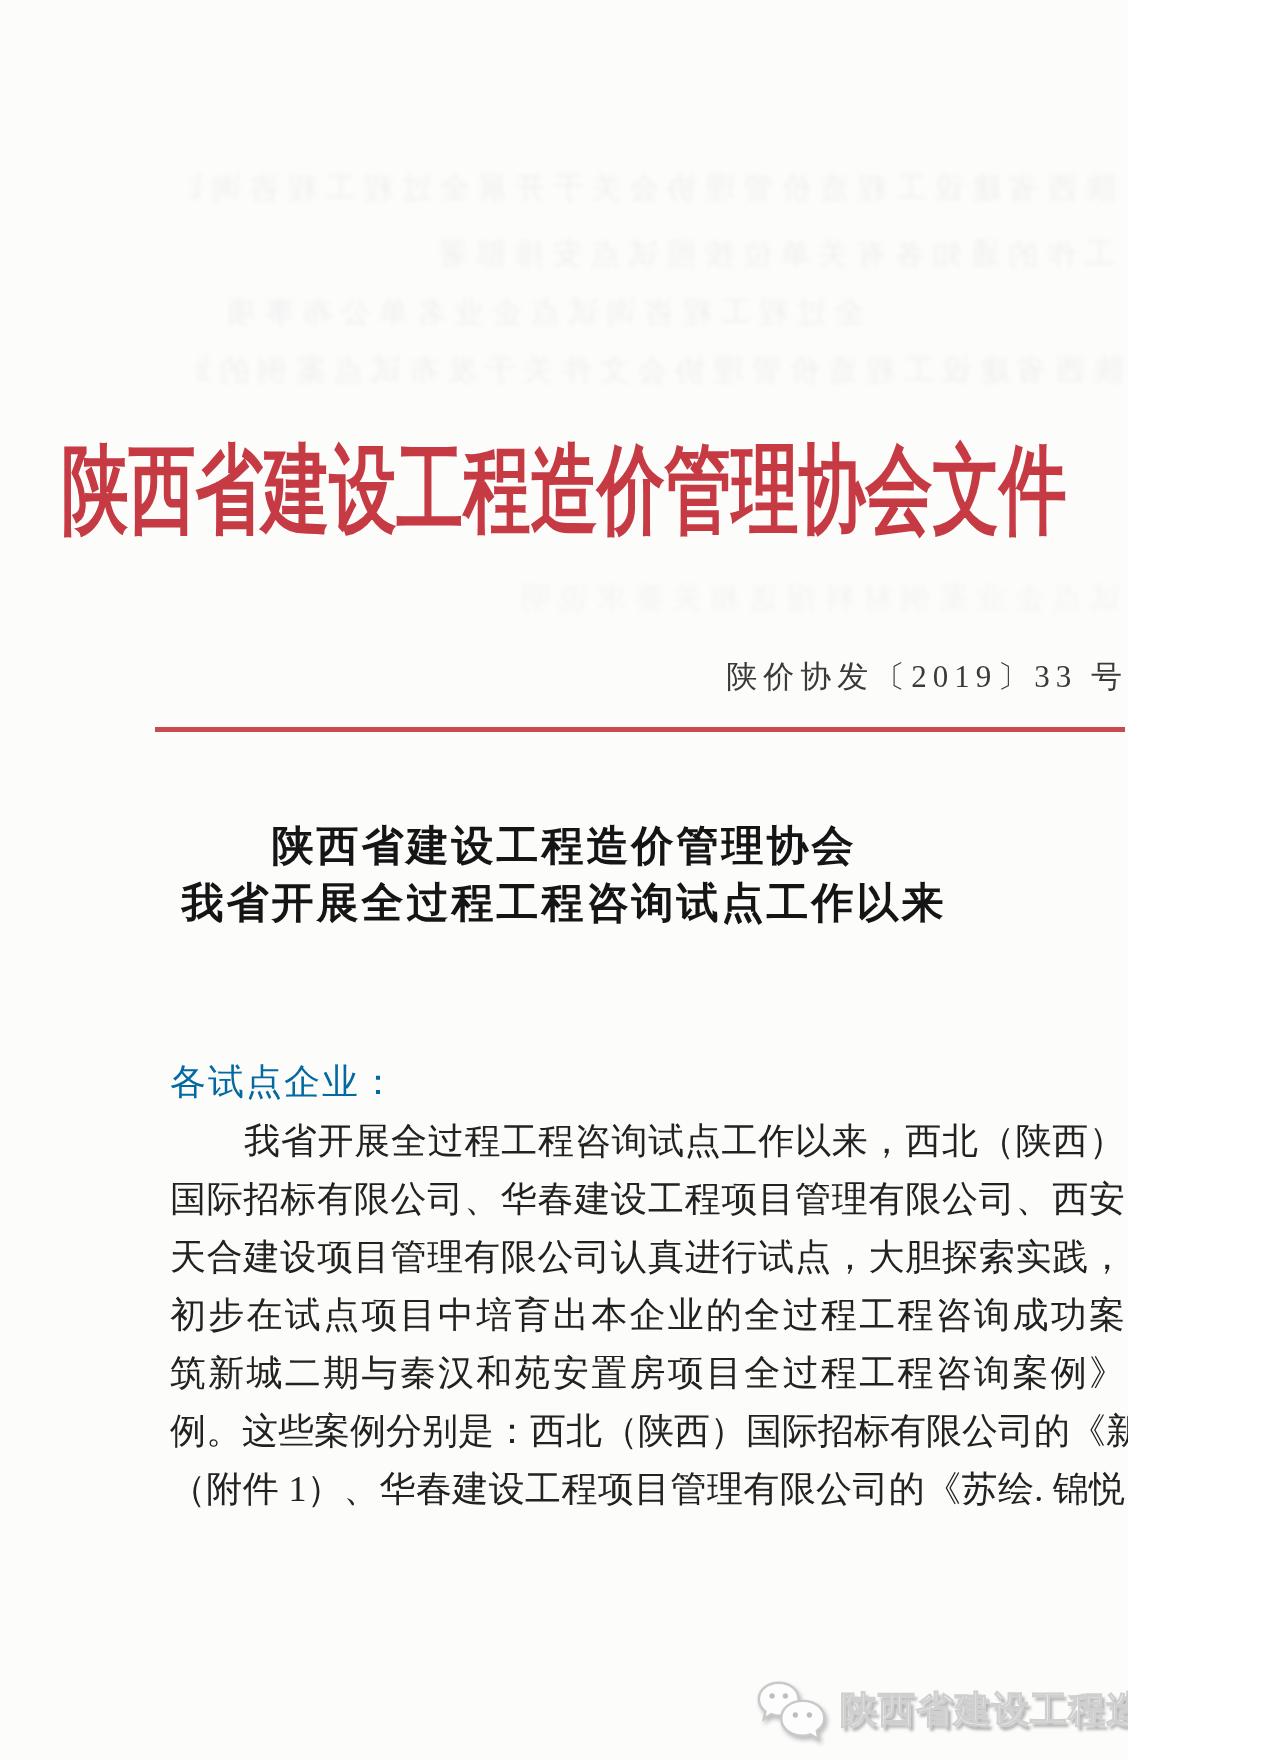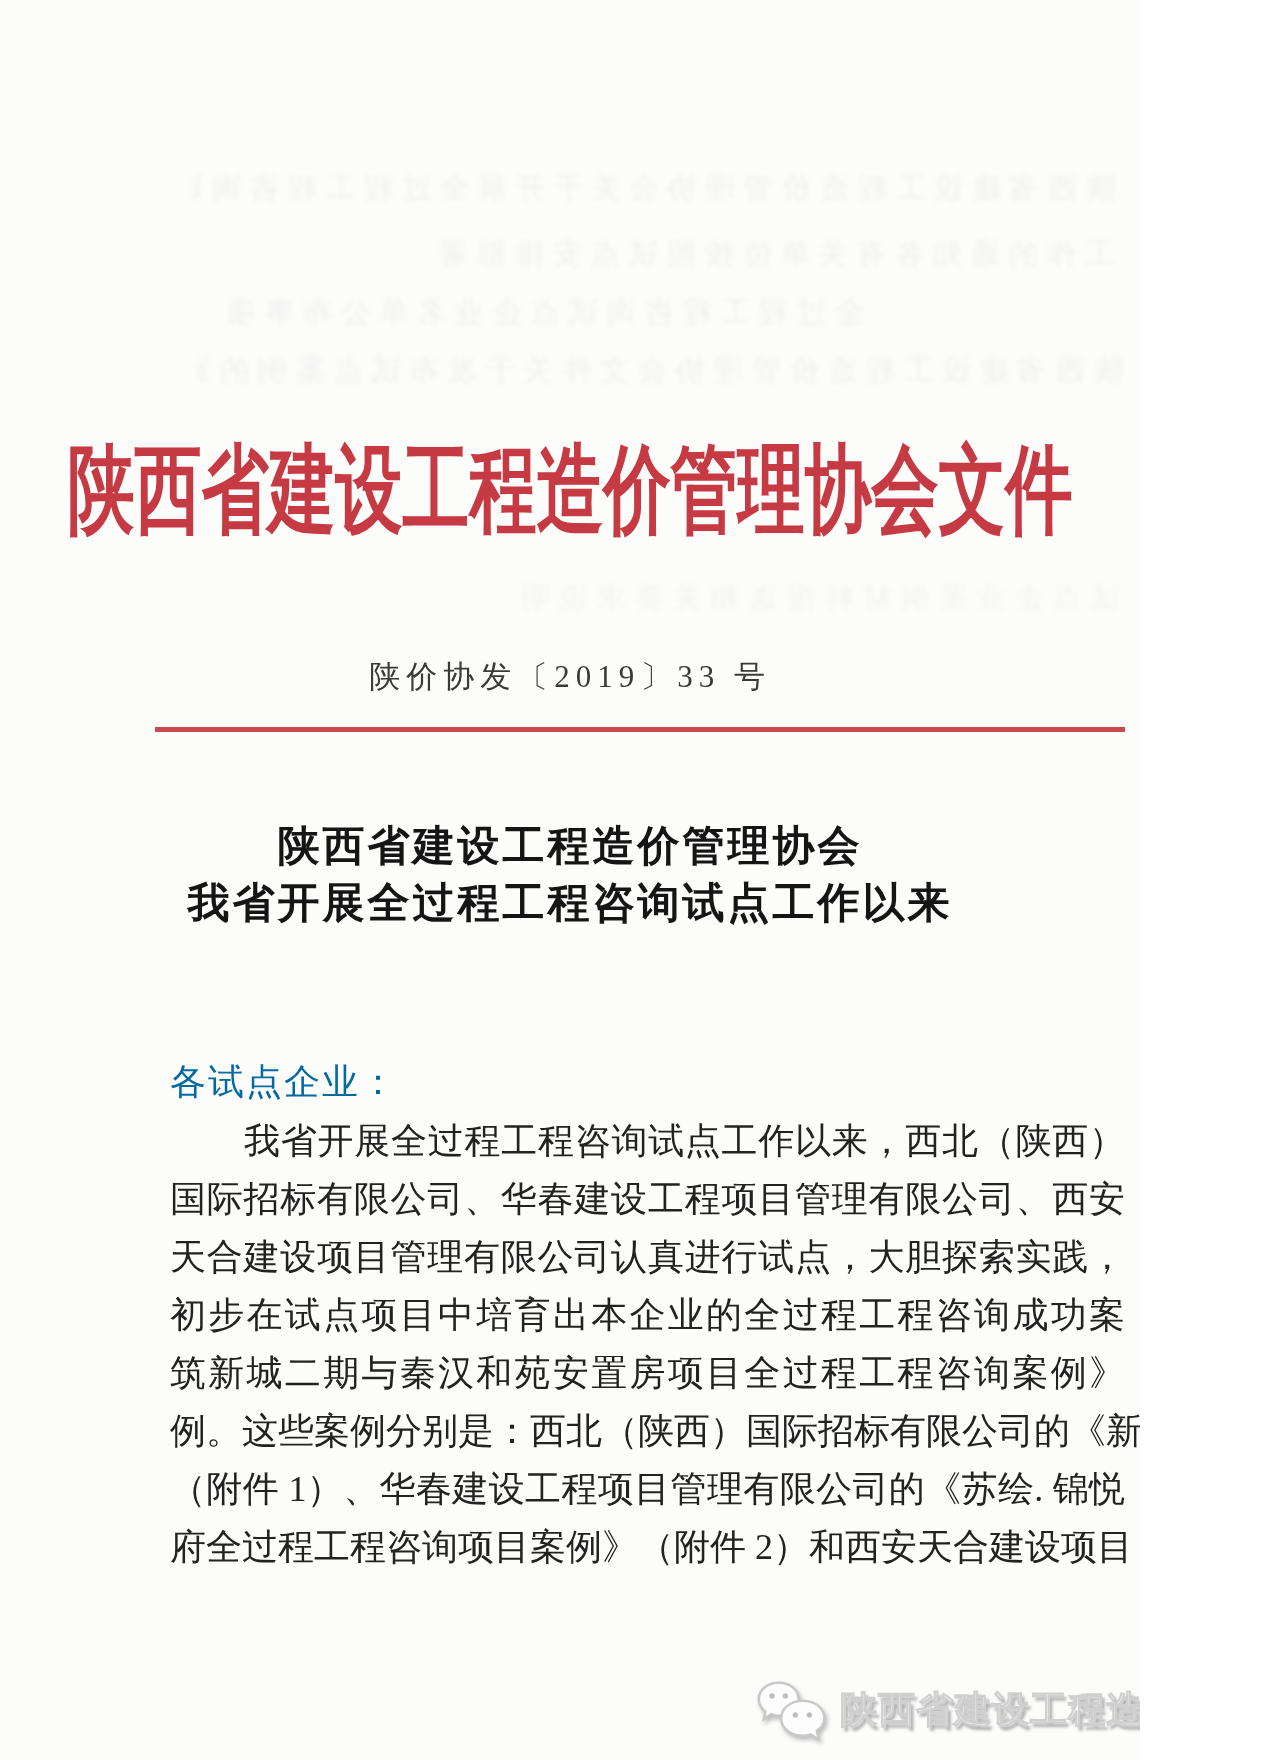--- a/index.html
+++ b/index.html
@@ -7,21 +7,20 @@
     padding: 0;
     background: #ffffff;
   }
   .page {
     position: relative;
     width: 1128px;
     height: 1760px;
     background: #fcfcfb;
     overflow: hidden;
     font-family: "Liberation Serif", "DejaVu Serif", serif;
-    padding-left: 12px;
   }
 
   
   .ghost {
     position: absolute;
     color: #8d8d95;
     opacity: 0.10;
     filter: blur(2px);
     transform: scaleX(-1);
     font-size: 30px;
@@ -50,21 +49,21 @@
     transform: scaleY(1.45);
     transform-origin: top center;
     white-space: nowrap;
   }
 
   .doc-number {
     position: absolute;
     top: 656px;
     left: 0;
     width: 100%;
-    text-align: center;
+    text-align: right;
     font-size: 31px;
     letter-spacing: 6px;
     color: #3a3a3a;
     font-family: Liberation Serif, serif;
   }
 
   .red-rule {
     position: absolute;
     top: 727px;
     left: 155px;
@@ -179,21 +178,20 @@
   <div class="salutation">各试点企业：</div>
 
   <div class="body-block">
     <div class="body-line indent">我省开展全过程工程咨询试点工作以来，西北（陕西）</div>
     <div class="body-line">国际招标有限公司、华春建设工程项目管理有限公司、西安</div>
     <div class="body-line">天合建设项目管理有限公司认真进行试点，大胆探索实践，</div>
     <div class="body-line">初步在试点项目中培育出本企业的全过程工程咨询成功案</div>
     <div class="body-line">筑新城二期与秦汉和苑安置房项目全过程工程咨询案例》</div>
     <div class="body-line">例。这些案例分别是：西北（陕西）国际招标有限公司的《新</div>
     <div class="body-line">（附件 1）、华春建设工程项目管理有限公司的《苏绘. 锦悦</div>
-    <div class="body-line">府全过程工程咨询项目案例》（附件 2）和西安天合建设项目</div>
   </div>
 
   <div class="scan-line"></div>
 
   <div class="footer">
     <svg class="wechat-icon" viewBox="0 0 100 82">
 
       <g fill="#fdfdfd" stroke="#c9c9c9" stroke-width="3">
         <path d="M34 8 C20 8 10 17 10 28 C10 34 13 39 18 43 L16 52 L25 46 C28 47 31 48 34 48 C48 48 58 39 58 28 C58 17 48 8 34 8 Z"></path>
       </g>

